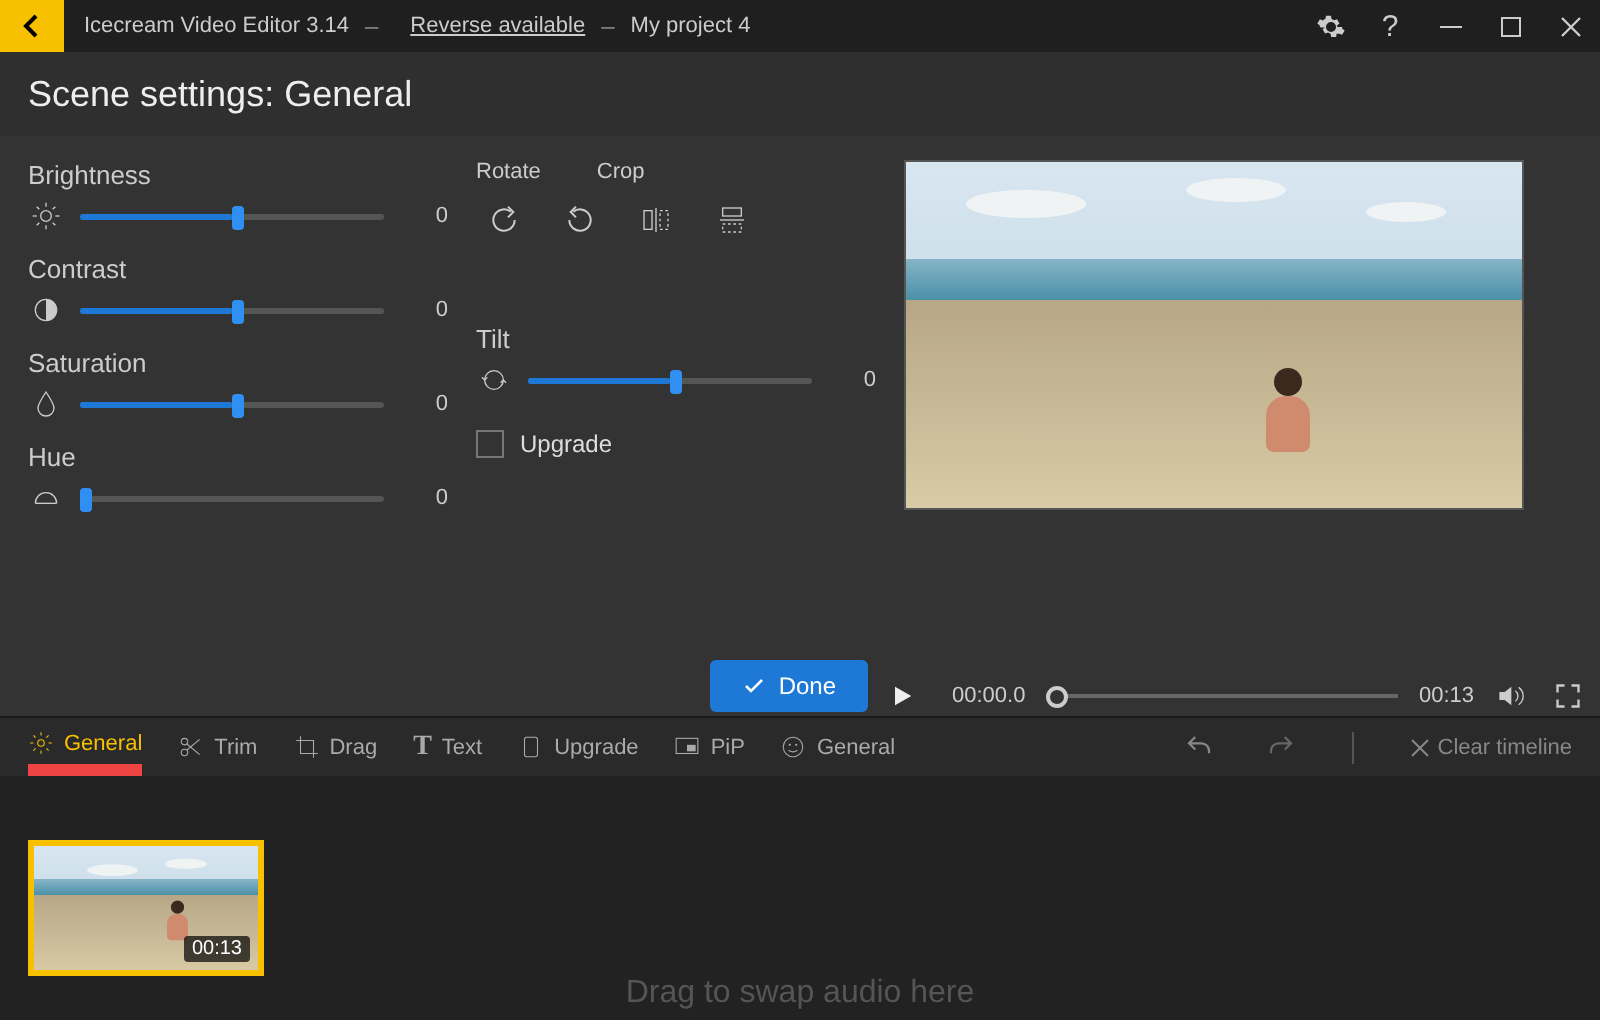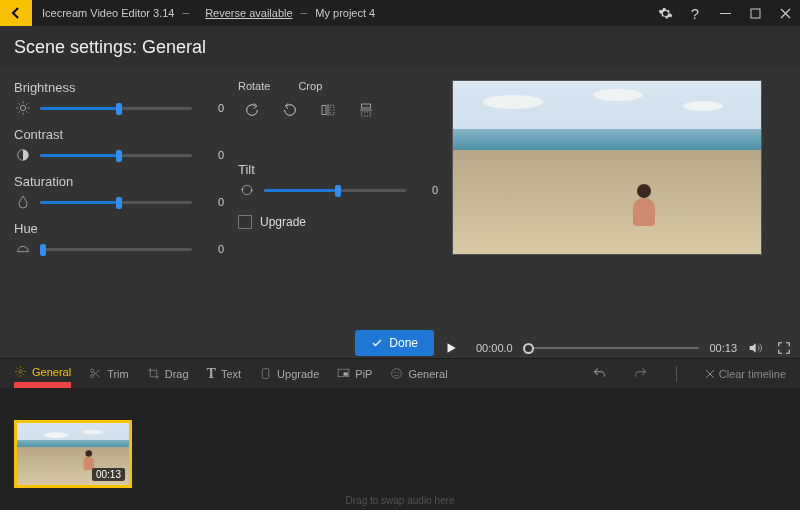--- a/index.html
+++ b/index.html
@@ -80,21 +80,21 @@
   .hist-btn { color: #888; cursor: pointer; font-size: 14px; margin-left: 8px;}
   .clear-btn { color: #888; font-size: 11px; cursor: pointer; display: flex; align-items: center; gap: 4px; margin-left: 10px;}
   .vsep { width: 1px; height: 16px; background: #555; margin-left: 10px;}
   
   
   .timeline { height: 122px; background: #222; padding: 10px 14px; position: relative;}
   .tl-row { height: 16px; margin-bottom: 6px;}
   .clip { width: 118px; height: 68px; border: 3px solid #f8c100; position: relative; cursor: pointer; overflow: hidden;}
   .clip .beach-scene { transform: scale(1.05);}
   .clip-dur { position: absolute; bottom: 4px; right: 4px; background: rgba(0,0,0,.7); color: #fff; font-size: 10px; padding: 1px 4px; border-radius: 2px;}
-  .tl-hint { position:absolute; bottom:4px; left:0; right:0; text-align:center; font-size:10px; color:#555;}
+  .tl-hint { position:absolute; bottom:4px; left:0; right:0; text-align:center; font-size:16px; color:#555;}
   
   svg { display: block; }
 </style>
 </head>
 <body>
 
 <div class="titlebar">
   <div class="back-btn">
     <svg width="16" height="16" viewBox="0 0 16 16">
         <path d="M10 3 L5 8 L10 13" stroke="#000" stroke-width="2" fill="none"></path>

